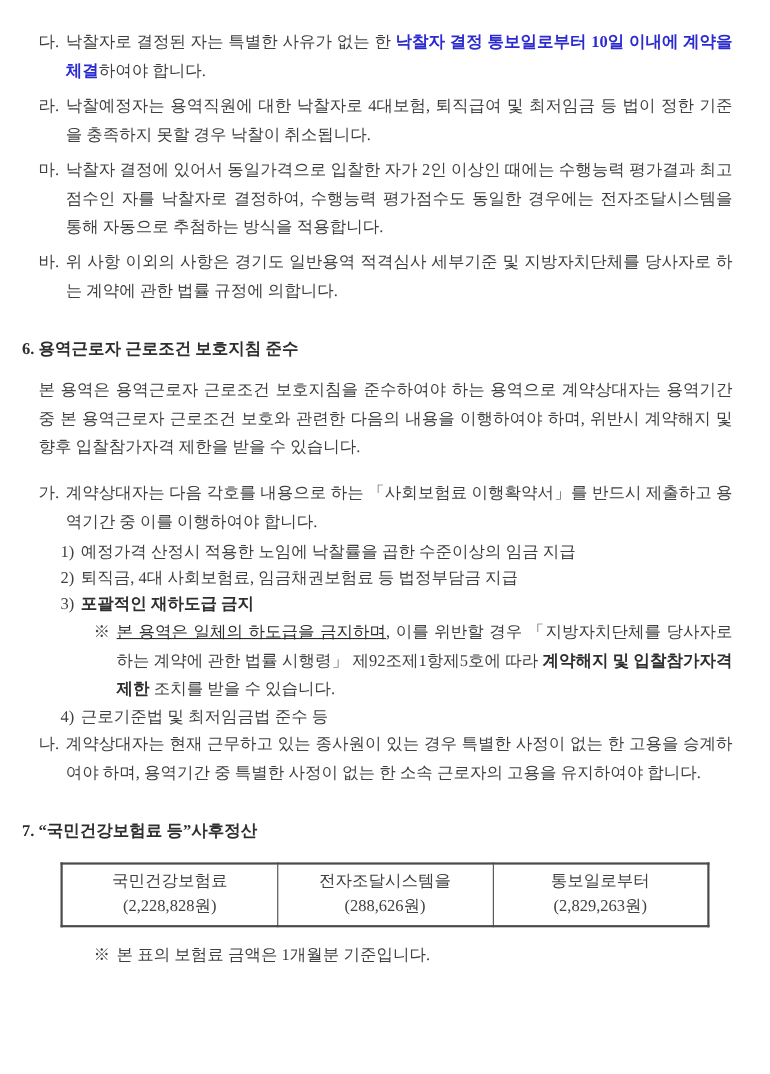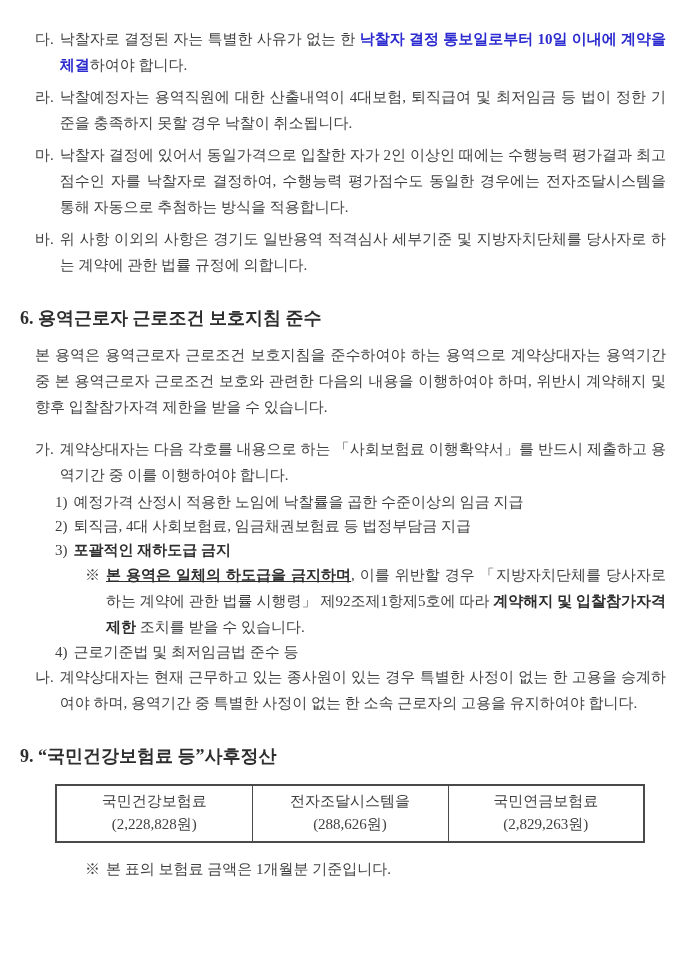--- a/index.html
+++ b/index.html
@@ -25,29 +25,29 @@
   }
   .hang{display:flex;align-items:flex-start;}
   .hang .mk{flex:0 0 auto;white-space:nowrap;padding-right:6px;}
   .hang .tx{flex:1 1 auto;text-align:justify;}
   .lvl1{margin-left:15px;}          
   .lvl2{margin-left:35px;}          
   .lvl3{margin-left:65px;}          
   .intro-item{margin-bottom:6px;}
   .sec-heading{
     font-weight:bold;color:var(--ink-dark);
-    font-size:18px;line-height:24px;
+    font-size:15px;line-height:24px;
     margin:28px 0 12px 0;text-align:left;
   }
   .sec6-intro{margin-bottom:16px;}
   .num-item{line-height:24px;margin-bottom:0;}
   .note6{line-height:26px;}
   .s-blue{color:var(--blue);font-weight:bold;}
   .s-bold{font-weight:bold;color:var(--ink-dark);}
-  .s-bu{font-weight:bold;color:var(--ink-dark);text-decoration:underline;}
+  .s-bu{font-weight:normal;color:var(--ink-dark);text-decoration:underline;}
   .ins-table{
     border-collapse:collapse;
     width:590px;
     margin:16px 0 14px 35px;
     table-layout:fixed;
     text-align:center;
   }
   .ins-table td{
     border:1px solid #4a4a4a;
     padding:4px 2px 5px 2px;
@@ -62,21 +62,21 @@
 <body>
 
 <div class="page">
 
   <div class="hang lvl1 intro-item">
     <span class="mk">다.</span>
     <div class="tx"><span>낙찰자로 결정된 자는 특별한 사유가 없는 한 </span><span class="s-blue">낙찰자 결정 통보일로부터 10일 이내에 계약을 체결</span><span>하여야 합니다.</span></div>
   </div>
   <div class="hang lvl1 intro-item">
     <span class="mk">라.</span>
-    <div class="tx"><span>낙찰예정자는 용역직원에 대한 산출내역이 4대보험, 퇴직급여 및 최저임금 등 법이 정한 기준을 충족하지 못할 경우 낙찰이 취소됩니다.</span></div>
+    <div class="tx"><span>낙찰예정자는 용역직원에 대한 낙찰자로 4대보험, 퇴직급여 및 최저임금 등 법이 정한 기준을 충족하지 못할 경우 낙찰이 취소됩니다.</span></div>
   </div>
   <div class="hang lvl1 intro-item">
     <span class="mk">마.</span>
     <div class="tx"><span>낙찰자 결정에 있어서 동일가격으로 입찰한 자가 2인 이상인 때에는 수행능력 평가결과 최고점수인 자를 낙찰자로 결정하여, 수행능력 평가점수도 동일한 경우에는 전자조달시스템을 통해 자동으로 추첨하는 방식을 적용합니다.</span></div>
   </div>
   <div class="hang lvl1 intro-item">
     <span class="mk">바.</span>
     <div class="tx"><span>위 사항 이외의 사항은 경기도 일반용역 적격심사 세부기준 및 지방자치단체를 당사자로 하는 계약에 관한 법률 규정에 의합니다.</span></div>
   </div>
 
@@ -112,36 +112,36 @@
   <div class="hang lvl2 num-item">
     <span class="mk">4)</span>
     <div class="tx"><span>근로기준법 및 최저임금법 준수 등</span></div>
   </div>
 
   <div class="hang lvl1">
     <span class="mk">나.</span>
     <div class="tx"><span>계약상대자는 현재 근무하고 있는 종사원이 있는 경우 특별한 사정이 없는 한 고용을 승계하여야 하며, 용역기간 중 특별한 사정이 없는 한 소속 근로자의 고용을 유지하여야 합니다.</span></div>
   </div>
 
-  <div class="sec-heading">9. “국민건강보험료 등”사후정산</div>
+  <div class="sec-heading">7. “국민건강보험료 등”사후정산</div>
 
 
   <table class="ins-table">
     <tbody>
       <tr>
         <td>
           <div>국민건강보험료</div>
           <div>(2,228,828원)</div>
         </td>
         <td>
           <div>전자조달시스템을</div>
           <div>(288,626원)</div>
         </td>
         <td>
-          <div>국민연금보험료</div>
+          <div>통보일로부터</div>
           <div>(2,829,263원)</div>
         </td>
       </tr>
     </tbody>
   </table>
 
   <div class="hang lvl3 note7">
     <span class="mk">※</span>
     <div class="tx">본 표의 보험료 금액은 1개월분 기준입니다.</div>
   </div>

